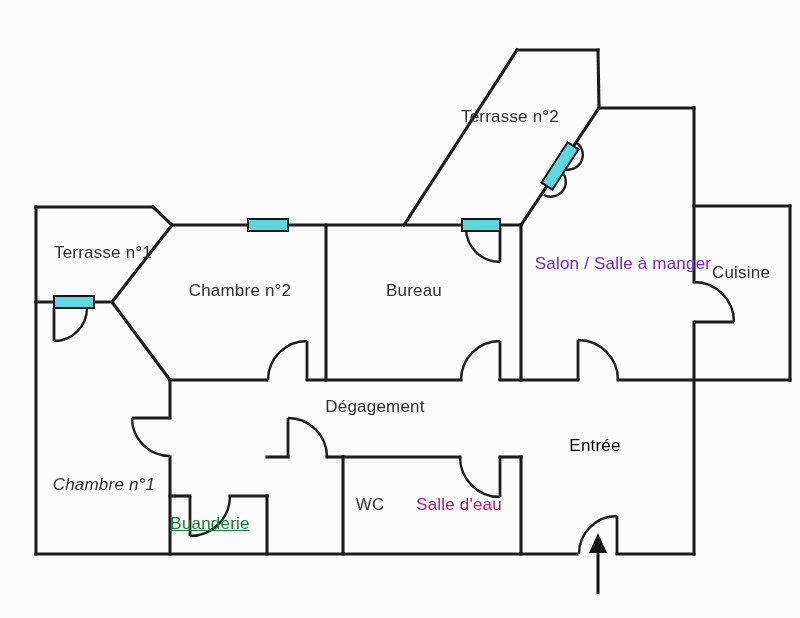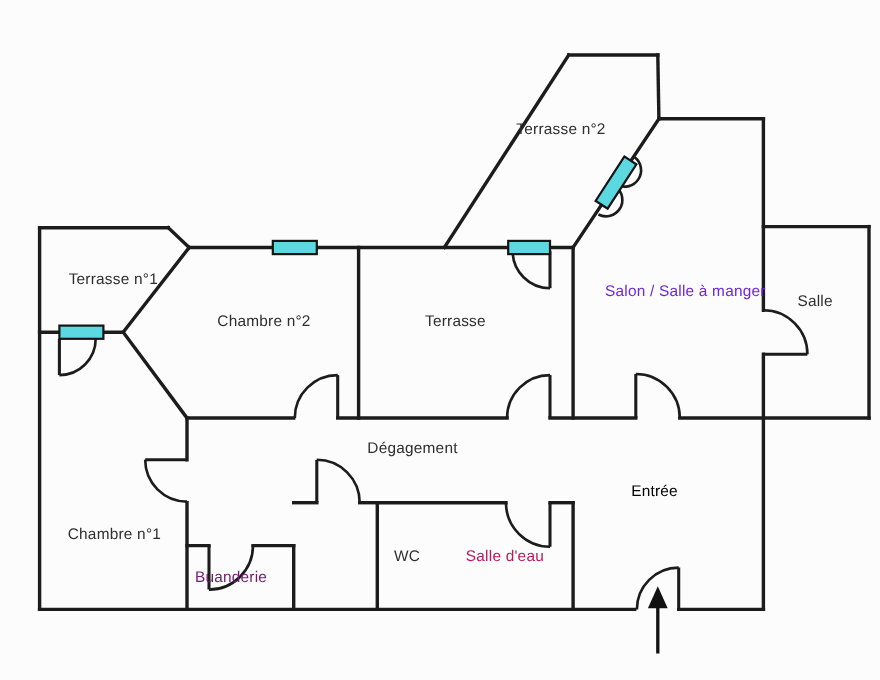--- a/index.html
+++ b/index.html
@@ -7,21 +7,21 @@
     position:relative;
     width:800px;height:618px;
     background:#fcfcfc;
     overflow:hidden;
     font-family:"Liberation Sans", sans-serif;
   }
   .plan svg{position:absolute;left:0;top:0;}
   .room-label{
     position:absolute;
     transform:translate(-50%,-50%);
-    font-size:14px;
+    font-size:17px;
     color:#2f2f2f;
     white-space:nowrap;
     letter-spacing:0.2px;
   }
 </style>
 </head>
 <body>
 
 <div class="plan">
   <svg id="plan-svg" width="800" height="618" viewBox="0 0 800 618">
@@ -88,24 +88,24 @@
       <rect x="248" y="219" width="40" height="12" fill="#5cd9e0" stroke="#141414" stroke-width="2" transform="rotate(0 268 225)"></rect>
       <rect x="462" y="219" width="38" height="12" fill="#5cd9e0" stroke="#141414" stroke-width="2" transform="rotate(0 481 225)"></rect>
       <rect x="536" y="159.5" width="48" height="13" fill="#5cd9e0" stroke="#141414" stroke-width="2" transform="rotate(-57 560 166)"></rect>
       <line x1="598" y1="594" x2="598" y2="550" stroke="#111111" stroke-width="3"></line>
       <polygon points="598,533 589,553 607,553" fill="#111111"></polygon>
     </svg>
 
   <div>
     <span class="room-label" style="left: 61px; top: 253px; color: rgb(47, 47, 47); margin-left: 42px;">Terrasse n°1</span>
     <span class="room-label" style="left: 240px; top: 291px; color: rgb(47, 47, 47);">Chambre n°2</span>
-    <span class="room-label" style="left: 414px; top: 291px; color: rgb(47, 47, 47);">Terrasse</span>
+    <span class="room-label" style="left: 414px; top: 291px; color: rgb(47, 47, 47);">Bureau</span>
     <span class="room-label" style="left: 510px; top: 117px; color: rgb(47, 47, 47);">Terrasse n°2</span>
     <span class="room-label" style="left: 623px; top: 264px; color: #6d28d9;">Salon / Salle à manger</span>
-    <span class="room-label" style="left: 741px; top: 273px; color: rgb(47, 47, 47);">Salle</span>
-    <span class="room-label" style="left: 104px; top: 485px; color: rgb(47, 47, 47);">Chambre n°1</span>
+    <span class="room-label" style="left: 741px; top: 273px; color: rgb(47, 47, 47);">Cuisine</span>
+    <span class="room-label" style="left: 104px; top: 485px; color: rgb(47, 47, 47); font-style: italic;">Chambre n°1</span>
     <span class="room-label" style="left: 375px; top: 407px; color: rgb(47, 47, 47); text-align: center;">Dégagement</span>
     <span class="room-label" style="left: 595px; top: 446px; color: #000000;">Entrée</span>
-    <span class="room-label" style="left: 210px; top: 524px; color: #701a75;">Buanderie</span>
+    <span class="room-label" style="left: 210px; top: 524px; color: #15803d; text-decoration: underline;">Buanderie</span>
     <span class="room-label" style="left: 322px; top: 505px; color: rgb(47, 47, 47); margin-left: 48px;">WC</span>
     <span class="room-label" style="left: 427px; top: 505px; color: #be185d; margin-left: 32px;">Salle d'eau</span>
   </div>
 </div>
 
 </body></html>

